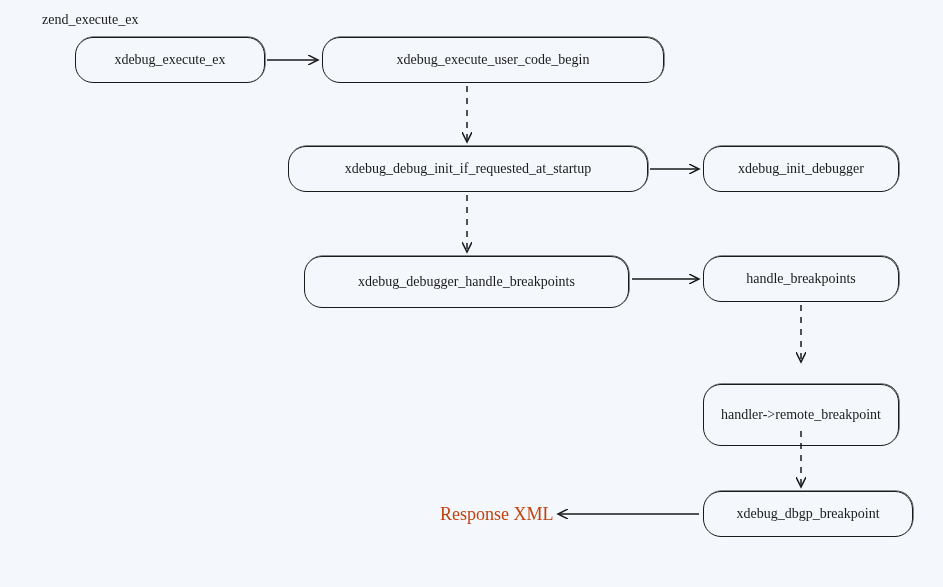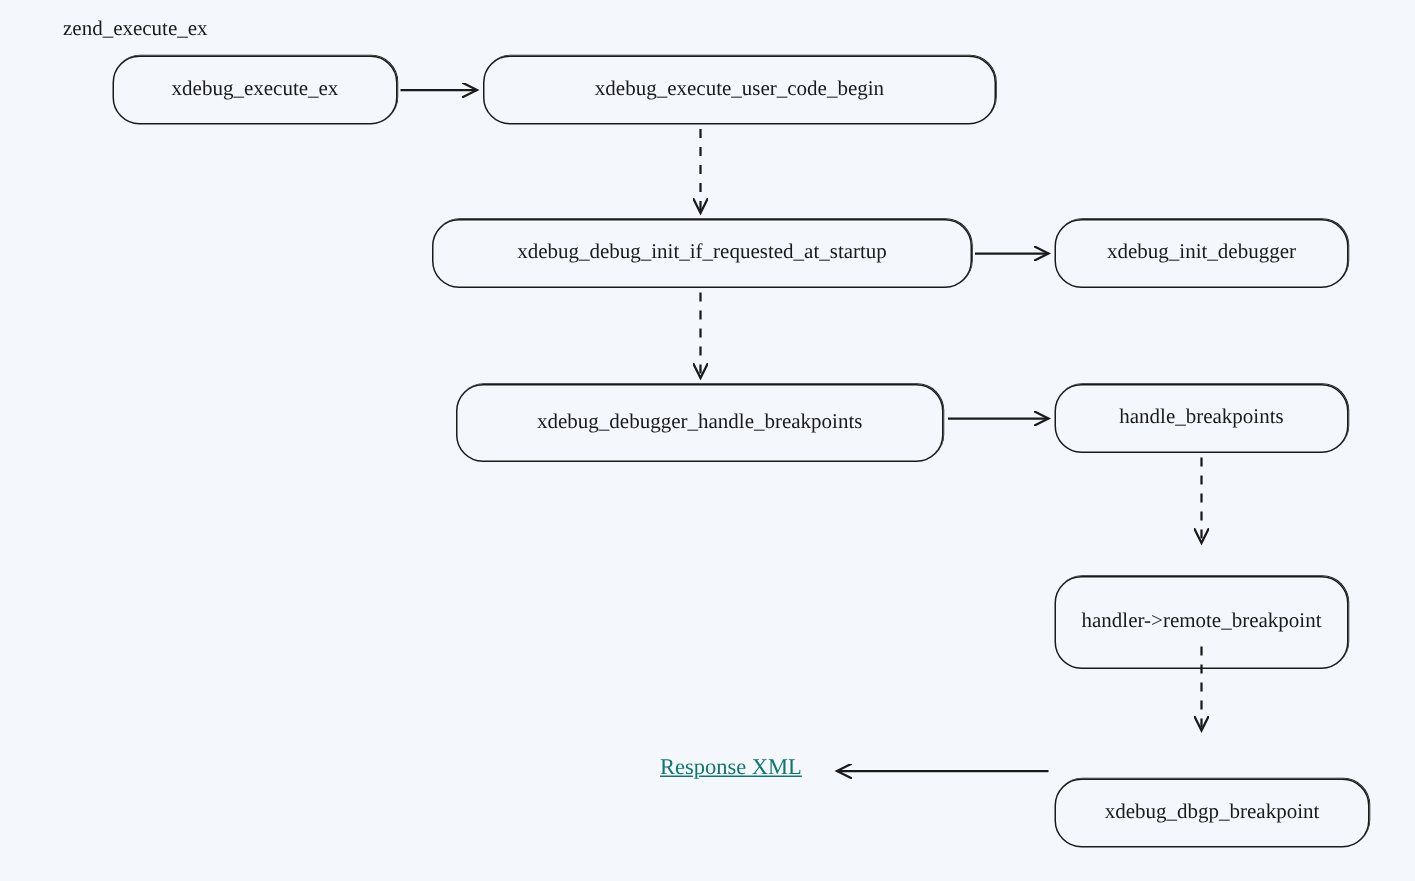--- a/index.html
+++ b/index.html
@@ -26,23 +26,22 @@
     align-items: center;
     justify-content: center;
     text-align: center;
     font-size: 14px;
     padding: 10px 16px;
     color: #1a1a1a;
     box-shadow: 0.5px -0.5px 0 #1a1a1a; 
   }
   .label {
     position: absolute;
-    font-size: 15px;
-    color: #0f766e;
-    text-decoration: underline;
+    font-size: 18px;
+    color: #c2410c;
   }
   svg.arrows {
     position: absolute;
     left: 0; top: 0;
     width: 943px; height: 587px;
     pointer-events: none;
   }
   svg.arrows line {
     stroke: #1a1a1a;
     stroke-width: 1.5;
@@ -60,21 +59,21 @@
 <div class="node" style="left:288px; top:146px; width:360px; height:46px;text-align:center;">xdebug_debug_init_if_requested_at_startup</div>
 
 <div class="node" style="left:703px; top:146px; width:196px; height:46px;">xdebug_init_debugger</div>
 
 <div class="node" style="left:304px; top:256px; width:325px; height:52px;">xdebug_debugger_handle_breakpoints</div>
 
 <div class="node" style="left:703px; top:256px; width:196px; height:46px;">handle_breakpoints</div>
 
 <div class="node" style="left:703px; top:366px; width:196px; height:62px;margin-top:18px;">handler-&gt;remote_breakpoint</div>
 
-<div class="node" style="left:703px; top:491px; width:210px; height:46px;margin-top:28px;">xdebug_dbgp_breakpoint</div>
+<div class="node" style="left:703px; top:491px; width:210px; height:46px;">xdebug_dbgp_breakpoint</div>
 
 <div class="label" style="left:440px; top:504px;">Response XML</div>
 
 <svg class="arrows">
   <defs>
     <marker id="arrowhead" markerWidth="12" markerHeight="10" refX="10" refY="5" orient="auto" markerUnits="userSpaceOnUse">
       <path d="M0,0 L10,5 L0,10" fill="none" stroke="#1a1a1a" stroke-width="1.5"></path>
     </marker>
   </defs>
 

